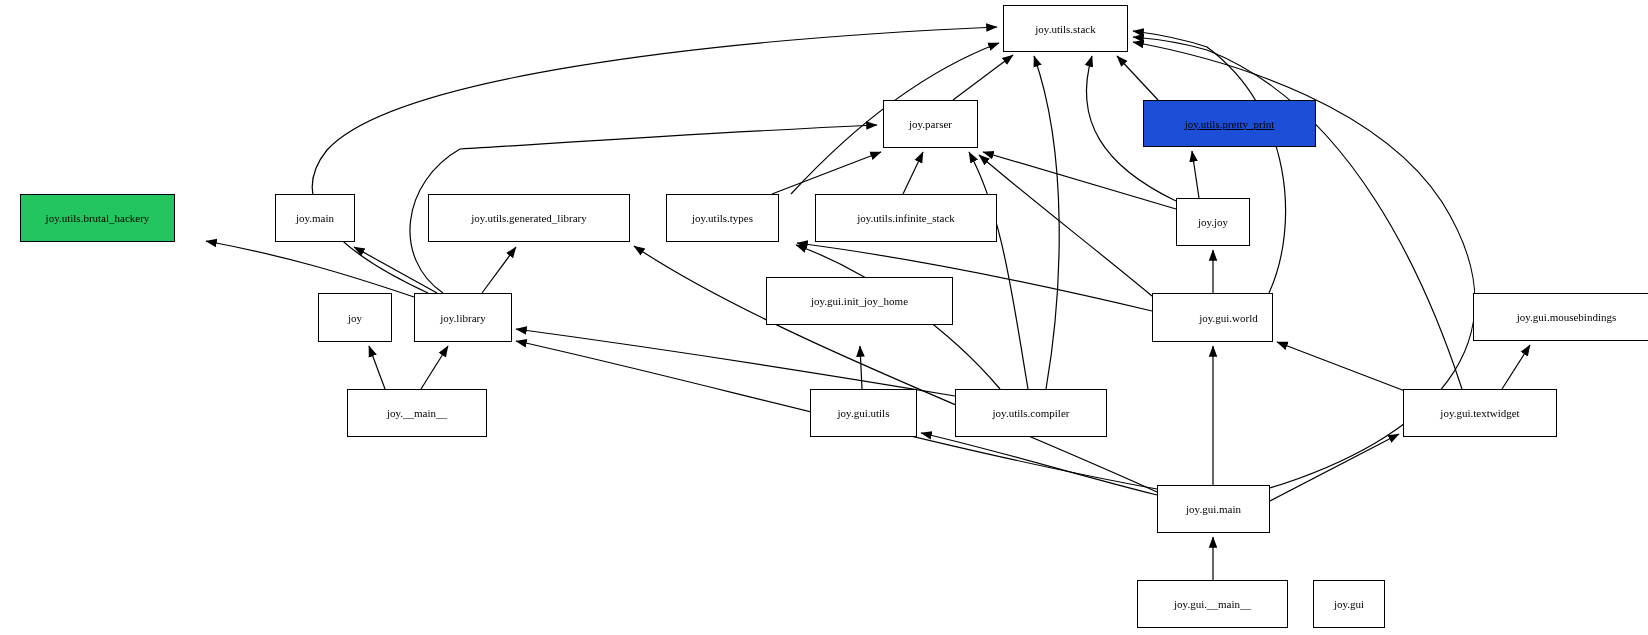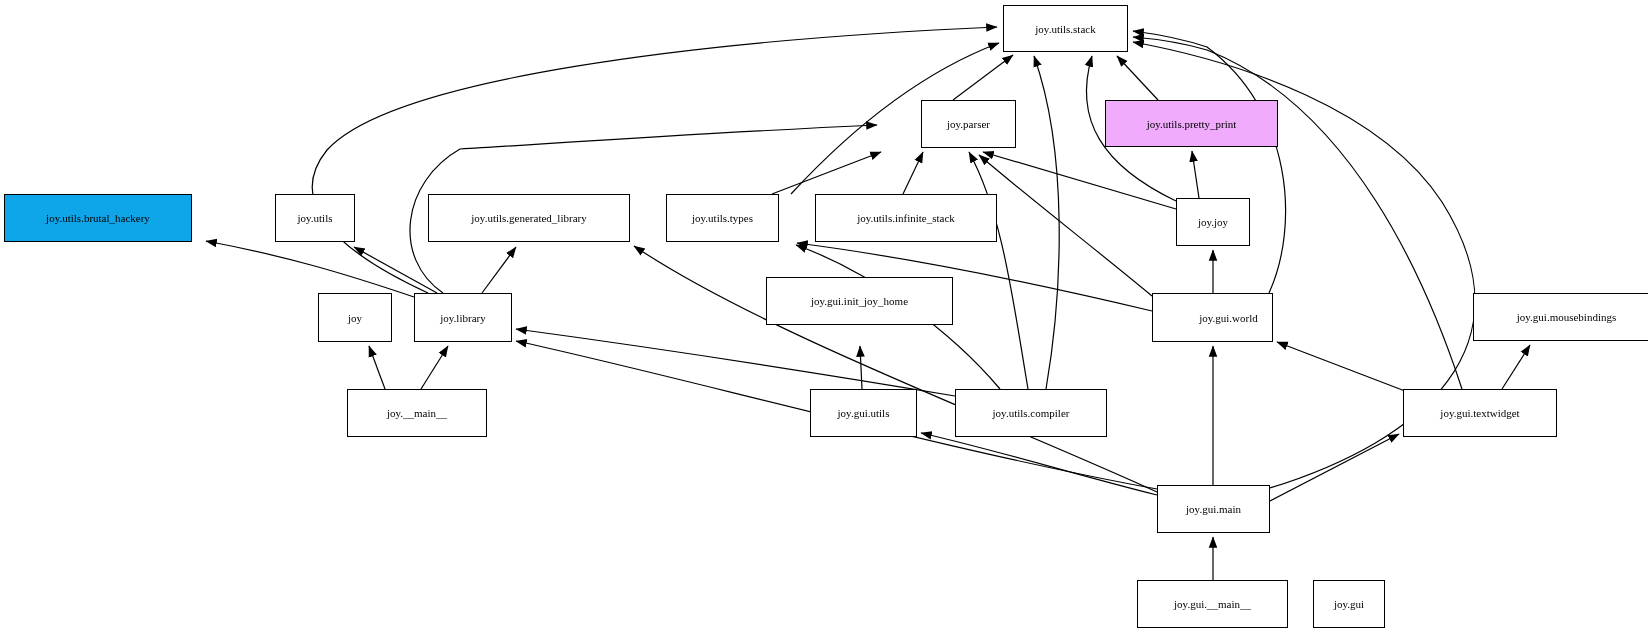--- a/index.html
+++ b/index.html
@@ -83,31 +83,31 @@
         <path class="edge" d="M 1462,389 C 1427,282 1352,107 1207,50 C 1180,42 1157,39 1133,37" stroke="#000000" marker-end="url(#arrow)"></path>
         <path class="edge" d="M 1405,391 L 1277,342" stroke="#000000" marker-end="url(#arrow)"></path>
         <path class="edge" d="M 1502,389 L 1530,345" stroke="#000000" marker-end="url(#arrow)"></path>
         <path class="edge" d="M 1213,580 L 1213,537" stroke="#000000" marker-end="url(#arrow)"></path>
       </g>
   </svg>
   <div id="node-layer">
       <div class="node" style="left: 1003px; top: 5px; width: 125px; height: 47px; border-color: rgb(0, 0, 0); background: rgb(255, 255, 255);">
         <span>joy.utils.stack</span>
       </div>
-      <div class="node" style="left: 883px; top: 100px; width: 95px; height: 48px; border-color: rgb(0, 0, 0); background: rgb(255, 255, 255); margin-left: 38px;">
+      <div class="node" style="left: 883px; top: 100px; width: 95px; height: 48px; border-color: rgb(0, 0, 0); background: rgb(255, 255, 255);">
         <span>joy.parser</span>
       </div>
-      <div class="node" style="left: 1105px; top: 100px; width: 173px; height: 47px; border-color: rgb(0, 0, 0); background: #f0abfc;">
+      <div class="node" style="left: 1143px; top: 100px; width: 173px; height: 47px; border-color: rgb(0, 0, 0); background: #1d4ed8; text-decoration: underline;">
         <span>joy.utils.pretty_print</span>
       </div>
-      <div class="node" style="left: 4px; top: 194px; width: 188px; height: 48px; border-color: rgb(0, 0, 0); background: #0ea5e9;">
+      <div class="node" style="left: 20px; top: 194px; width: 155px; height: 48px; border-color: rgb(0, 0, 0); background: #22c55e;">
         <span>joy.utils.brutal_hackery</span>
       </div>
       <div class="node" style="left: 275px; top: 194px; width: 80px; height: 48px; border-color: rgb(0, 0, 0); background: rgb(255, 255, 255);">
-        <span>joy.utils</span>
+        <span>joy.main</span>
       </div>
       <div class="node" style="left: 428px; top: 194px; width: 202px; height: 48px; border-color: rgb(0, 0, 0); background: rgb(255, 255, 255);">
         <span>joy.utils.generated_library</span>
       </div>
       <div class="node" style="left: 666px; top: 194px; width: 113px; height: 48px; border-color: rgb(0, 0, 0); background: rgb(255, 255, 255);">
         <span>joy.utils.types</span>
       </div>
       <div class="node" style="left: 815px; top: 194px; width: 182px; height: 48px; border-color: rgb(0, 0, 0); background: rgb(255, 255, 255);">
         <span>joy.utils.infinite_stack</span>
       </div>

